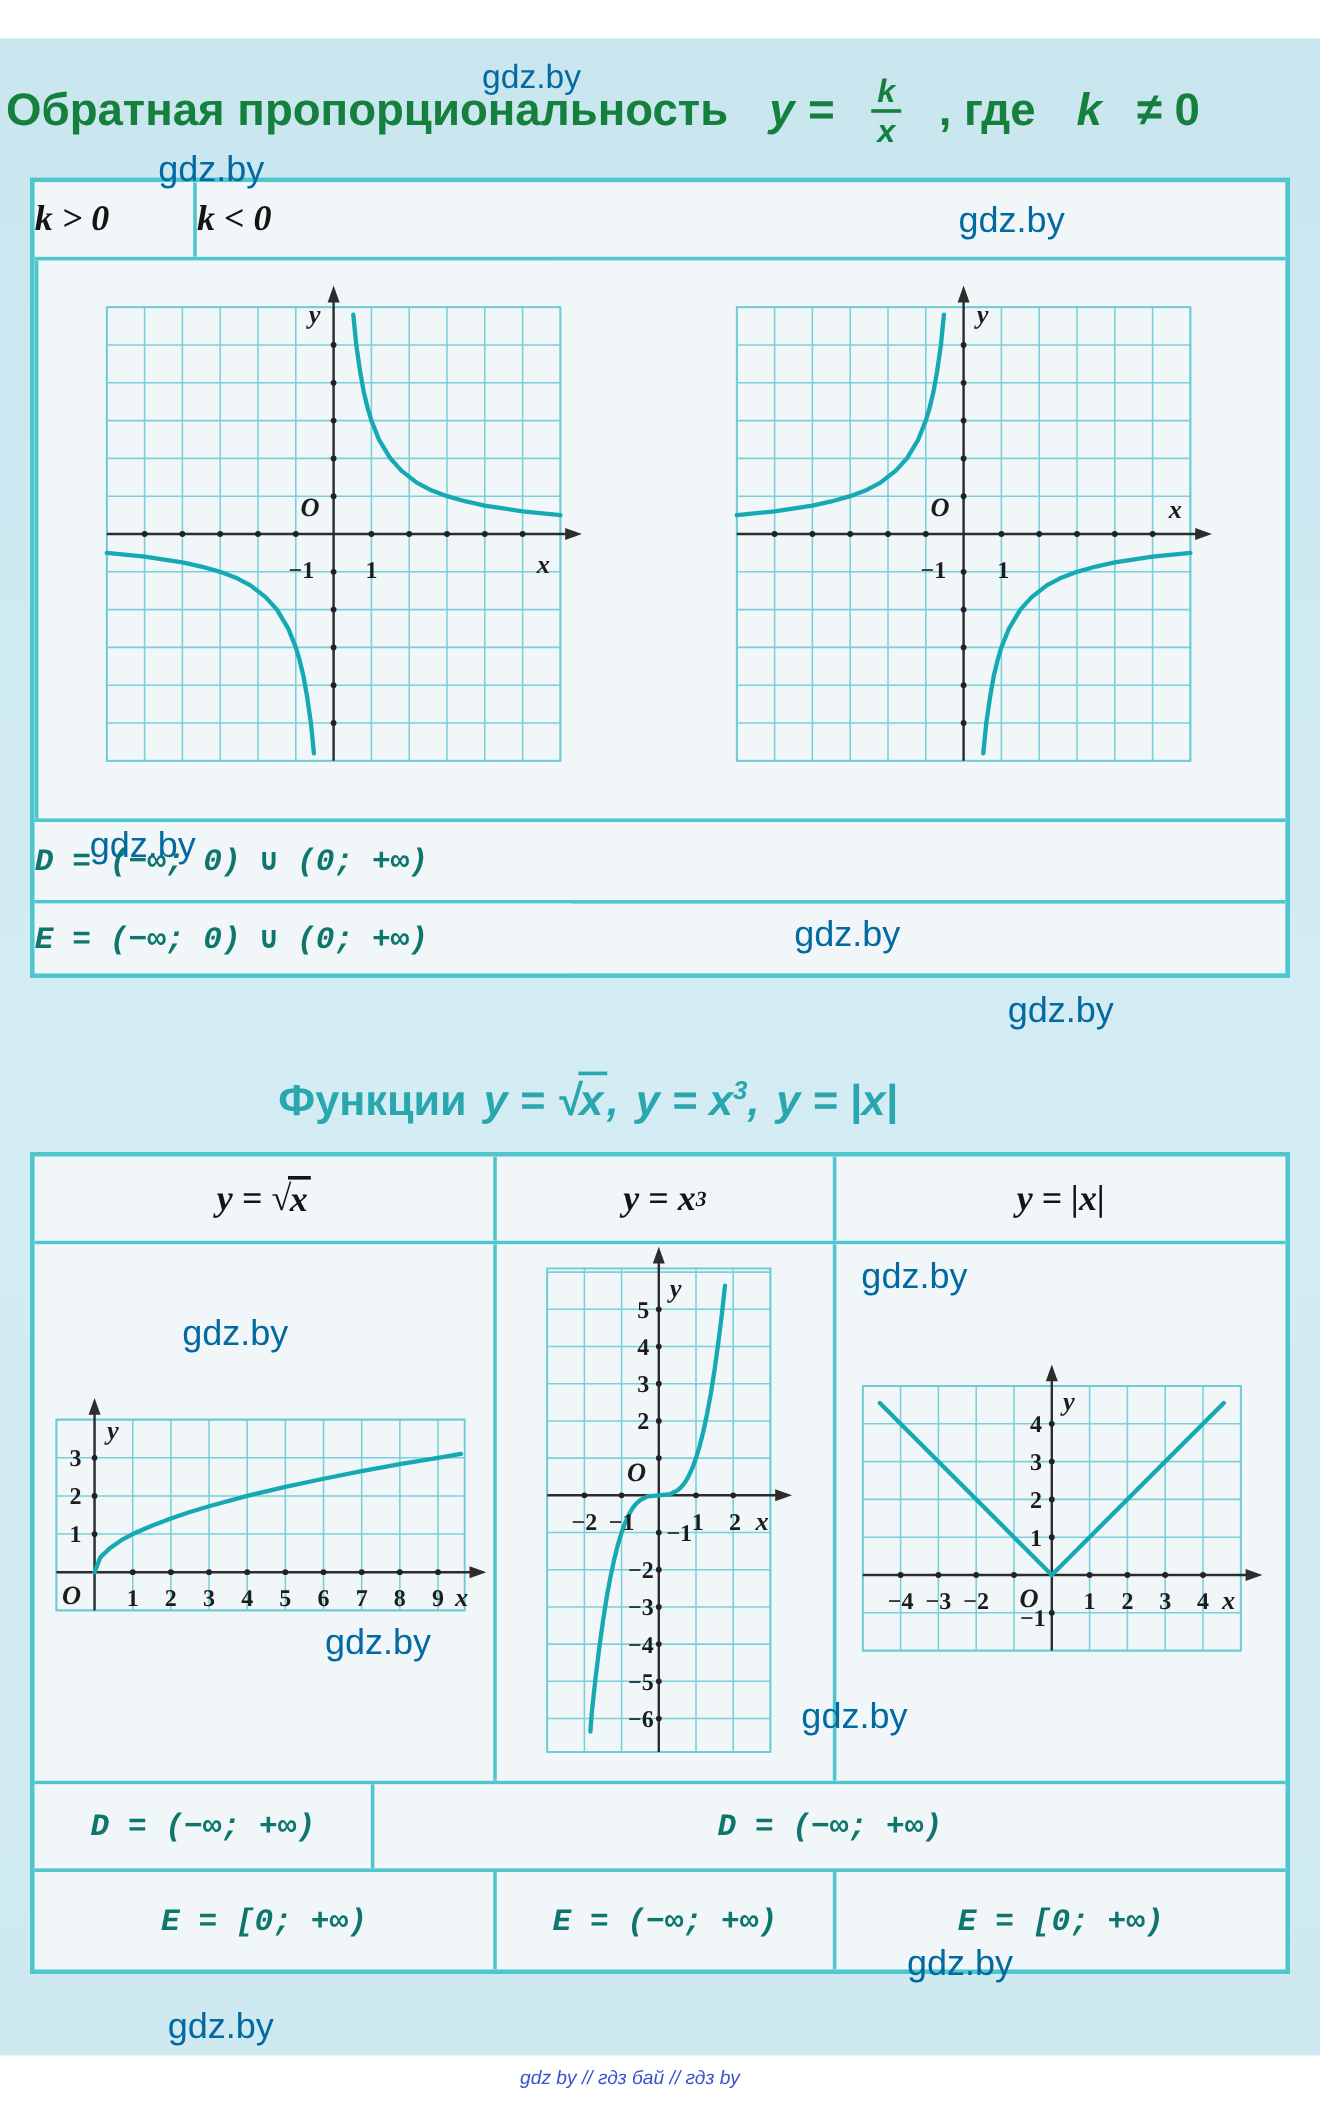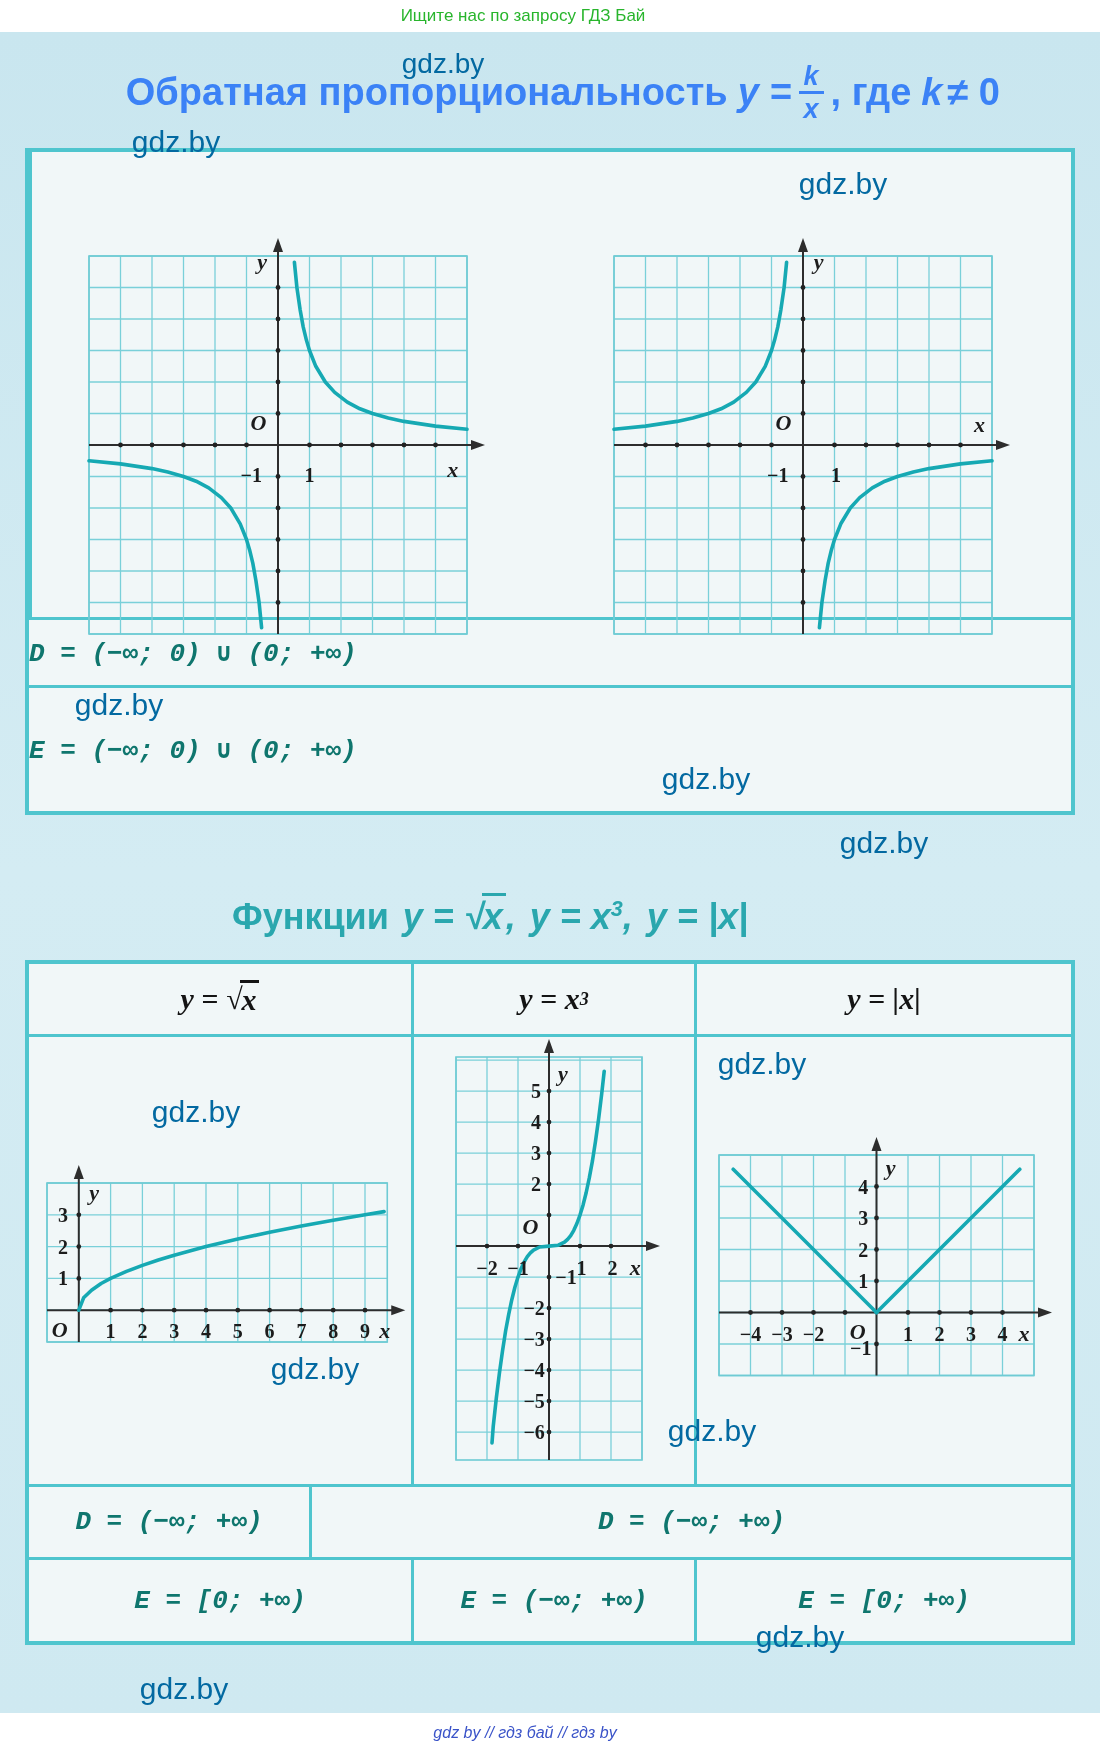--- a/index.html
+++ b/index.html
@@ -7,22 +7,22 @@
         font-family:"Liberation Sans",sans-serif;}
   .body-bg{position:absolute;left:0;top:32px;width:1100px;height:1681px;
         background:linear-gradient(180deg,#c9e6ef 0%,#d4ecf3 50%,#cfe9f1 100%);}
   .banner{position:absolute;left:0;top:0;width:1046px;height:32px;background:#ffffff;
         display:flex;align-items:center;justify-content:center;color:#28b52c;font-size:17px;}
   .footer-strip{position:absolute;left:0;top:1713px;width:1100px;height:40px;background:#ffffff;}
   .footer-text{position:absolute;left:525px;top:1724px;transform:translateX(-50%);
         color:#3a53c8;font-size:16px;white-space:nowrap;font-style:italic;}
 
   
-  .title1{position:absolute;left:0;top:62px;width:1000px;display:flex;justify-content:flex-end;
-        align-items:center;color:#3b82f6;font-weight:700;font-size:38px;white-space:nowrap;}
+  .title1{position:absolute;left:0;top:62px;width:1000px;display:flex;justify-content:space-between;
+        align-items:center;color:#15803d;font-weight:700;font-size:38px;white-space:nowrap;}
   .title1 .sp{margin:0 5px;}
   .math-it{font-style:italic;}
   .frac{display:inline-flex;flex-direction:column;align-items:center;font-size:27px;
         line-height:1.05;font-style:italic;font-weight:700;margin:0 2px;}
   .frac .den{border-top:3px solid currentColor;padding:1px 5px 0 5px;}
   .frac .num{padding:0 5px 1px 5px;}
   .title2{position:absolute;left:0;top:893px;width:980px;display:flex;justify-content:center;
         align-items:center;color:#2aa7ae;font-weight:700;font-size:36px;white-space:nowrap;}
   .title2 .sp{margin:0 7px;}
   .rad{display:inline-block;border-top:3px solid currentColor;padding:0 3px 2px 1px;margin-left:-2px;}
@@ -72,37 +72,38 @@
   .wm{position:absolute;transform:translate(-50%,-50%);color:#0369a1;font-size:30px;
         white-space:nowrap;z-index:30;}
   .wm-sm{font-size:28px;}
 </style>
 </head>
 <body>
 
 <div class="page">
   <div class="body-bg"></div>
 
-  <div class="banner">
-    <span>Ищите нас по запросу ГДЗ Бай</span>
-  </div>
 
   <div class="title1">
     <span class="sp">Обратная пропорциональность</span>
     <span class="sp math-it">y =</span>
     <span class="frac">
       <span class="num">k</span>
       <span class="den">x</span>
     </span>
     <span class="sp">, где</span>
     <span class="sp math-it">k</span>
     <span>≠ 0</span>
   </div>
 
   <div class="tbl table1">
+    <div class="row t1-header">
+      <div class="cell hdr-math k-pos-pad">k &gt; 0</div>
+      <div class="cell hdr-math k-neg-pad">k &lt; 0</div>
+    </div>
     <div class="row t1-graphs">
       <div class="cell"></div>
       <div class="cell"></div>
     </div>
     <div class="row t1-d">
       <div class="cell formula shift-l">D = (−∞; 0) ∪ (0; +∞)</div>
     </div>
     <div class="row t1-e">
       <div class="cell formula shift-l">E = (−∞; 0) ∪ (0; +∞)</div>
     </div>

